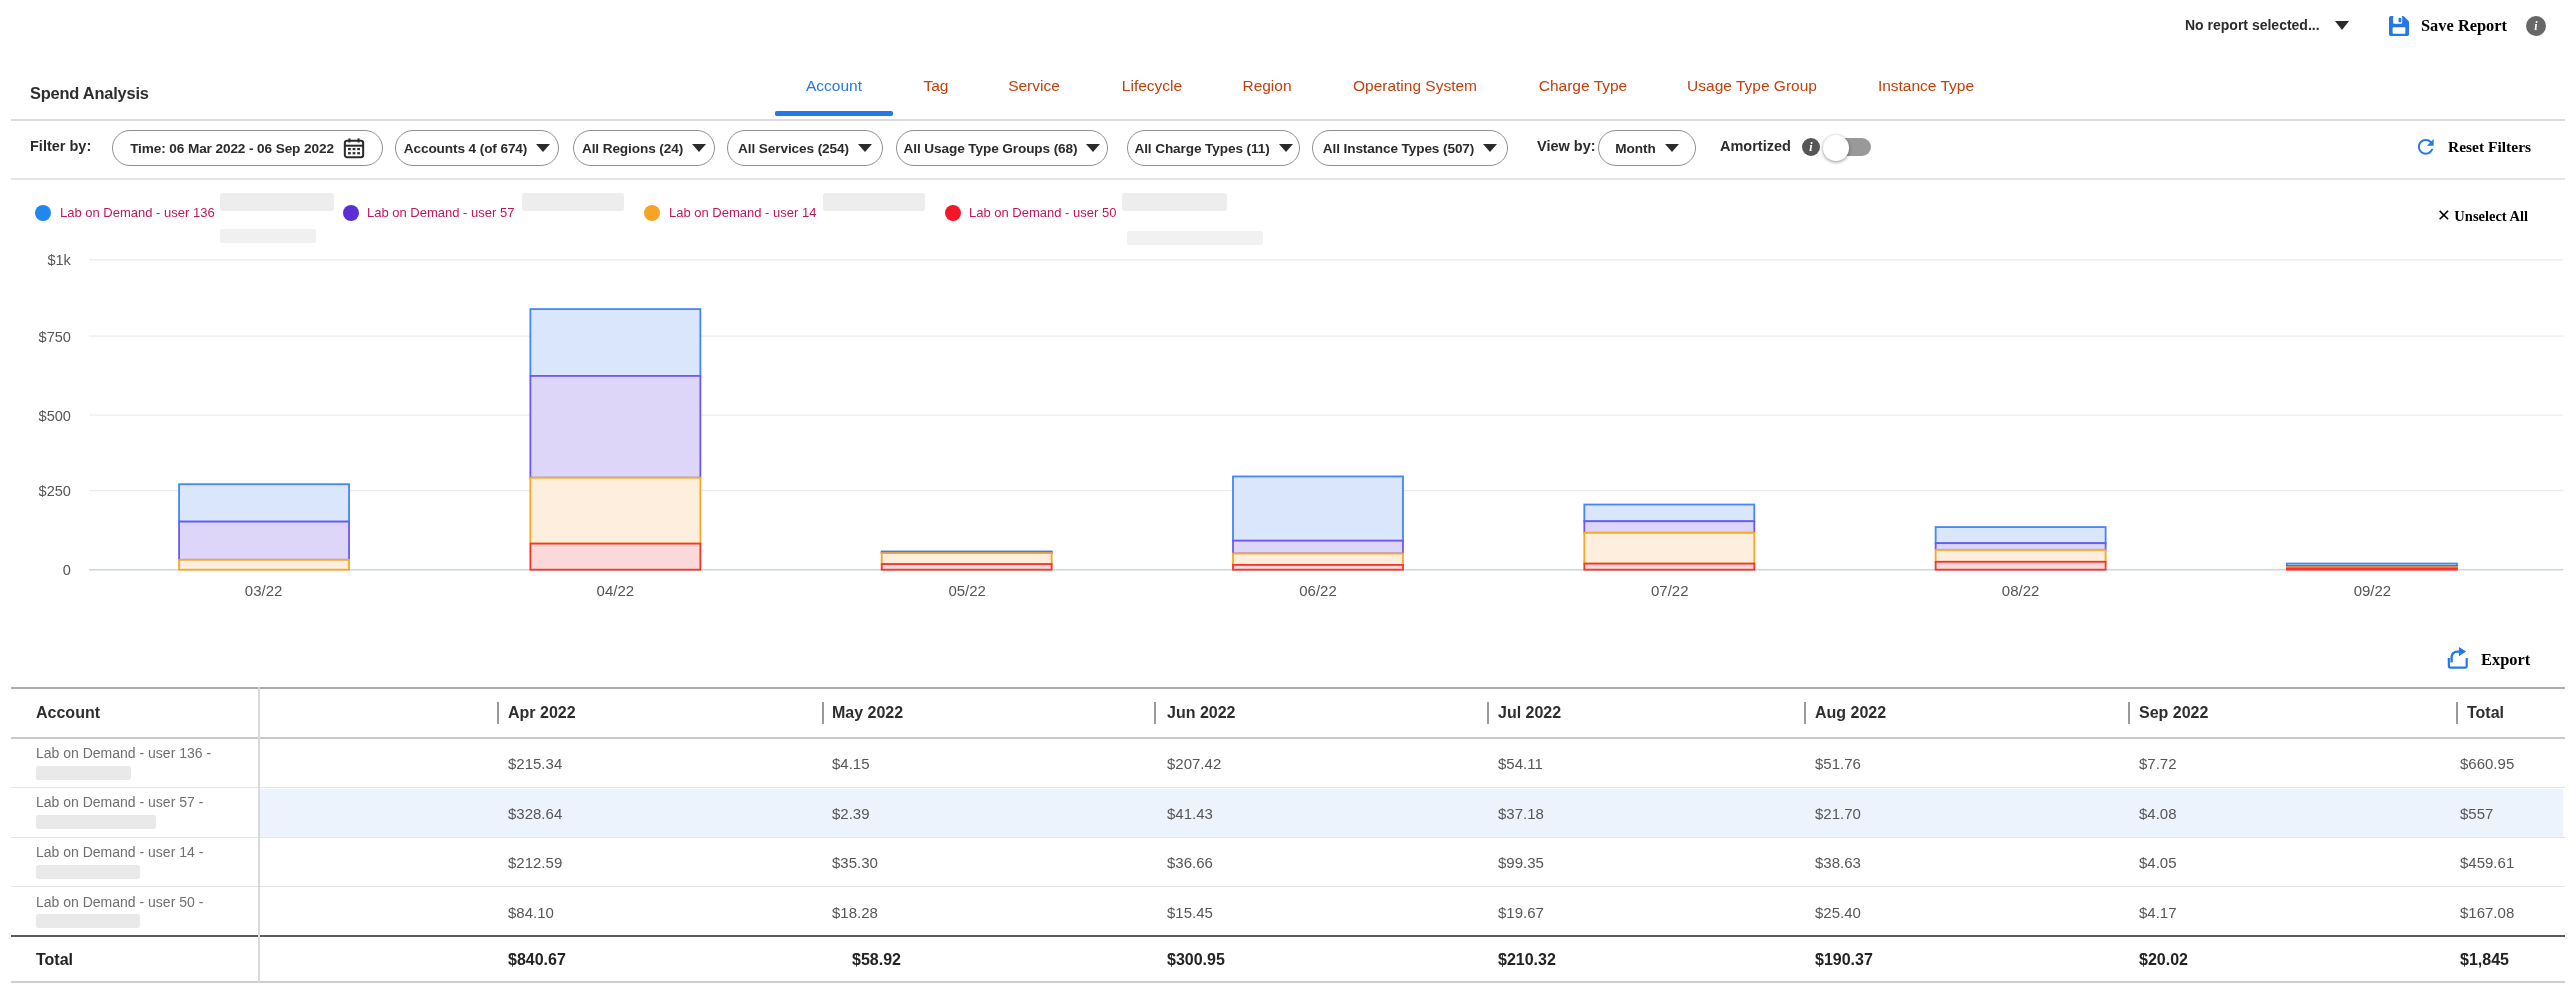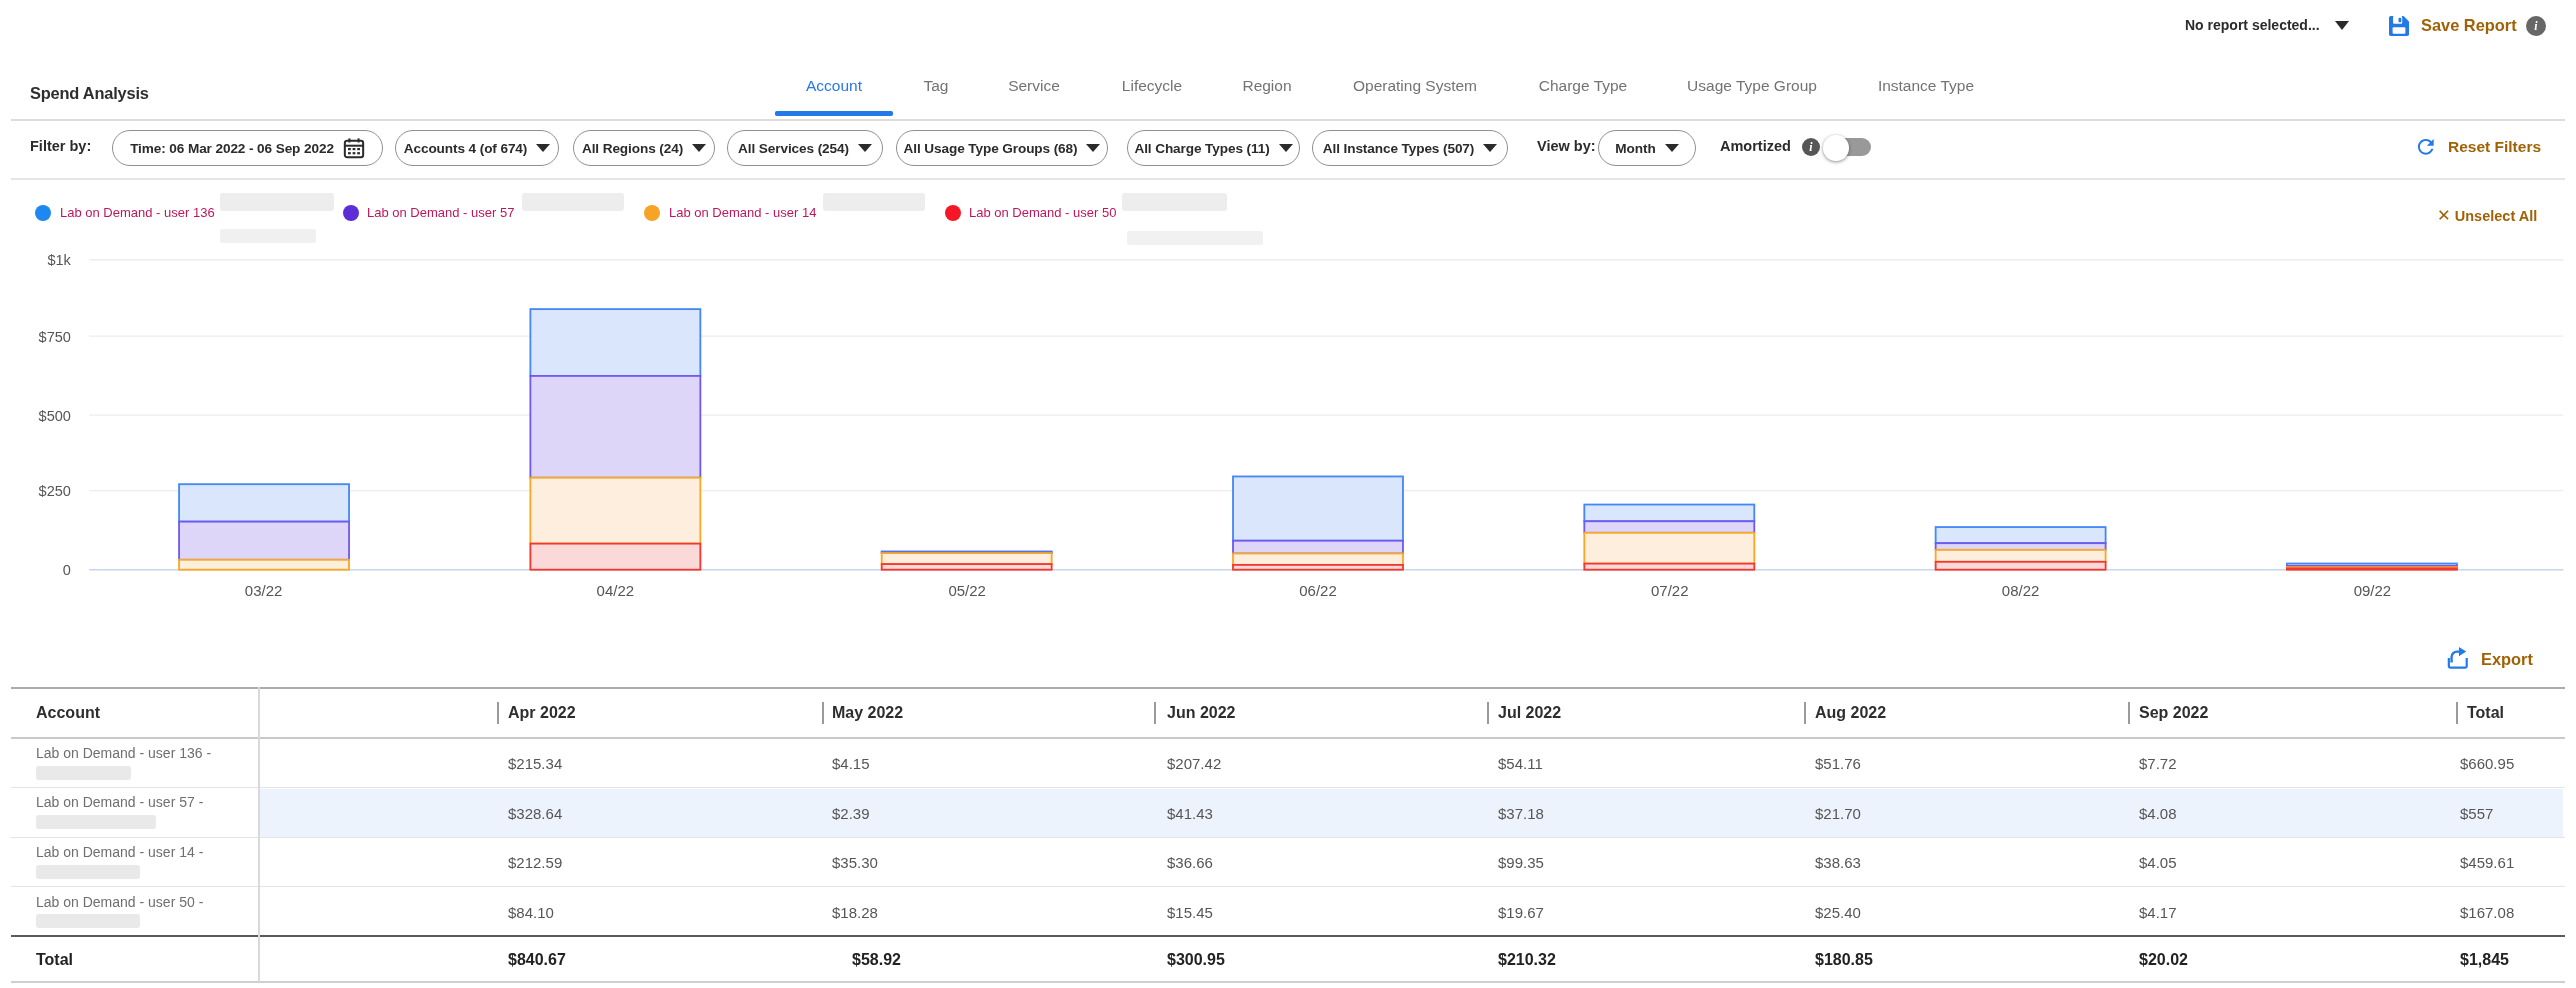--- a/index.html
+++ b/index.html
@@ -1,30 +1,30 @@
 <!DOCTYPE html>
 <html style="font-size:14.5px"><head>
 <meta charset="utf-8">
 <style>
 html,body{margin:0;padding:0;background:#fff;}
 #page{position:relative;width:2576px;height:989px;background:#fff;overflow:hidden;
   font-family:"Liberation Sans",sans-serif;-webkit-font-smoothing:antialiased;}
 .abs{position:absolute;}
-.blue{color:#a16207;}
+.blue{color:#000000;font-family:Liberation Serif, serif;}
 .caret{display:inline-block;width:0;height:0;border-left:7.3px solid transparent;border-right:7.3px solid transparent;border-top:9px solid #2b2b2b;}
 .pill{position:absolute;top:130px;height:36px;box-sizing:border-box;border:1.8px solid #8f8f8f;border-radius:18px;
   display:flex;align-items:center;justify-content:center;font-weight:bold;font-size:13.6px;color:#2b2b2b;letter-spacing:-0.1px;}
 .pill .caret{margin-left:9px;border-left-width:7.3px;border-right-width:7.3px;border-top-width:8.2px;}
 .lbl{position:absolute;top:138px;font-weight:bold;font-size:14.5px;color:#2b2b2b;}
 .infocirc{position:absolute;width:18px;height:18px;border-radius:50%;background:#565656;color:#fff;
   display:flex;align-items:center;justify-content:center;font-size:11.8px;font-weight:bold;font-family:"Liberation Serif",serif;font-style:italic;}
 .blur{position:absolute;height:13.6px;background:#e9e9e9;border-radius:2.7px;}
 .legtext{position:absolute;top:205px;font-size:13px;color:#be185d;}
 .dot{position:absolute;top:205px;width:16.4px;height:16.4px;border-radius:50%;}
-.tab{position:absolute;top:77px;font-size:15.5px;color:#737373;transform:translateX(-50%);white-space:nowrap;}
+.tab{position:absolute;top:77px;font-size:15.5px;color:#c2410c;transform:translateX(-50%);white-space:nowrap;}
 .hline{position:absolute;background:#e0e0e0;}
 .th{position:absolute;font-weight:bold;font-size:16px;color:#2e2e2e;white-space:nowrap;}
 .tsep{position:absolute;width:1.8px;height:22px;background:#9a9a9a;top:702px;}
 .acct{position:absolute;font-size:14px;color:#6f6f6f;white-space:nowrap;}
 .val{position:absolute;font-size:15px;color:#565656;white-space:nowrap;}
 .tot{position:absolute;font-weight:bold;font-size:16px;color:#222;top:951px;white-space:nowrap;}
 </style>
 </head>
 <body>
 <div id="page">
@@ -247,18 +247,18 @@
   <div class="val" style="left:1498px;top:904px;">$19.67</div>
   <div class="val" style="left:1815px;top:904px;">$25.40</div>
   <div class="val" style="left:2139px;top:904px;">$4.17</div>
   <div class="val" style="left:2460px;top:904px;">$167.08</div>
 
   <div class="tot" style="left:36px;">Total</div>
   <div class="tot" style="left:508px;">$840.67</div>
   <div class="tot" style="left:832px;margin-left:20px;">$58.92</div>
   <div class="tot" style="left:1167px;">$300.95</div>
   <div class="tot" style="left:1498px;">$210.32</div>
-  <div class="tot" style="left:1815px;">$180.85</div>
+  <div class="tot" style="left:1815px;">$190.37</div>
   <div class="tot" style="left:2139px;">$20.02</div>
   <div class="tot" style="left:2460px;">$1,845</div>
 
 </div>
 
 
 </body></html>

